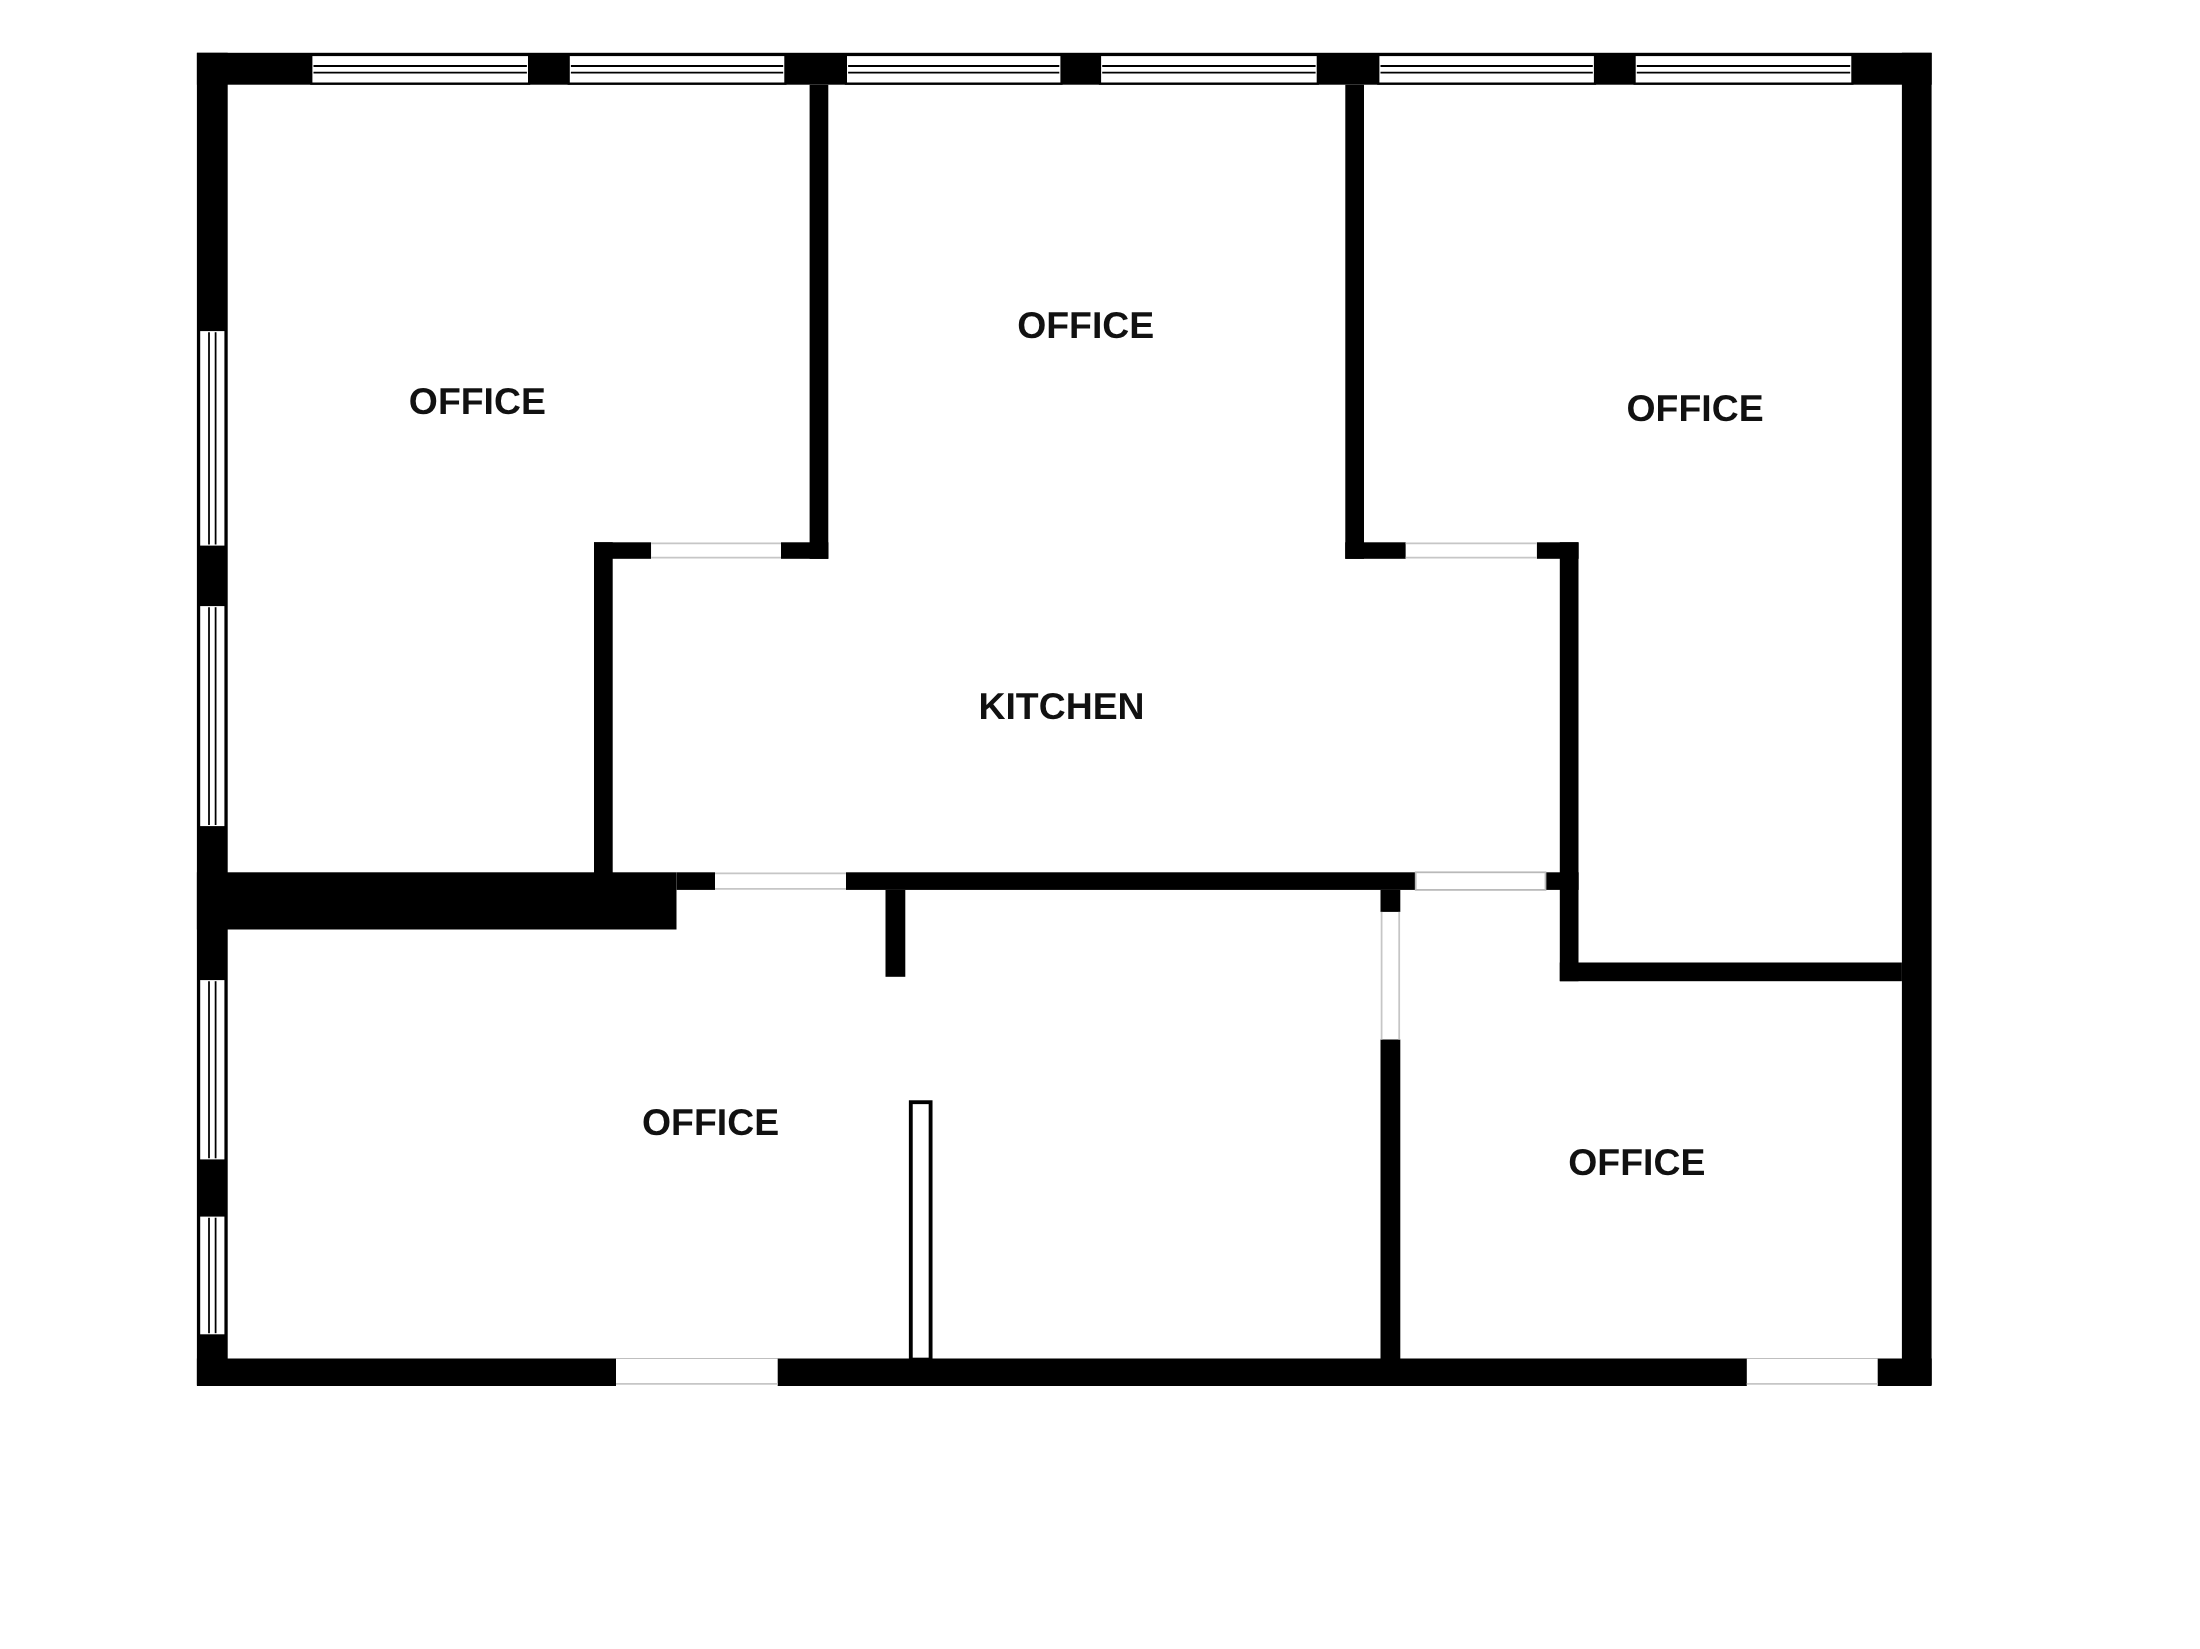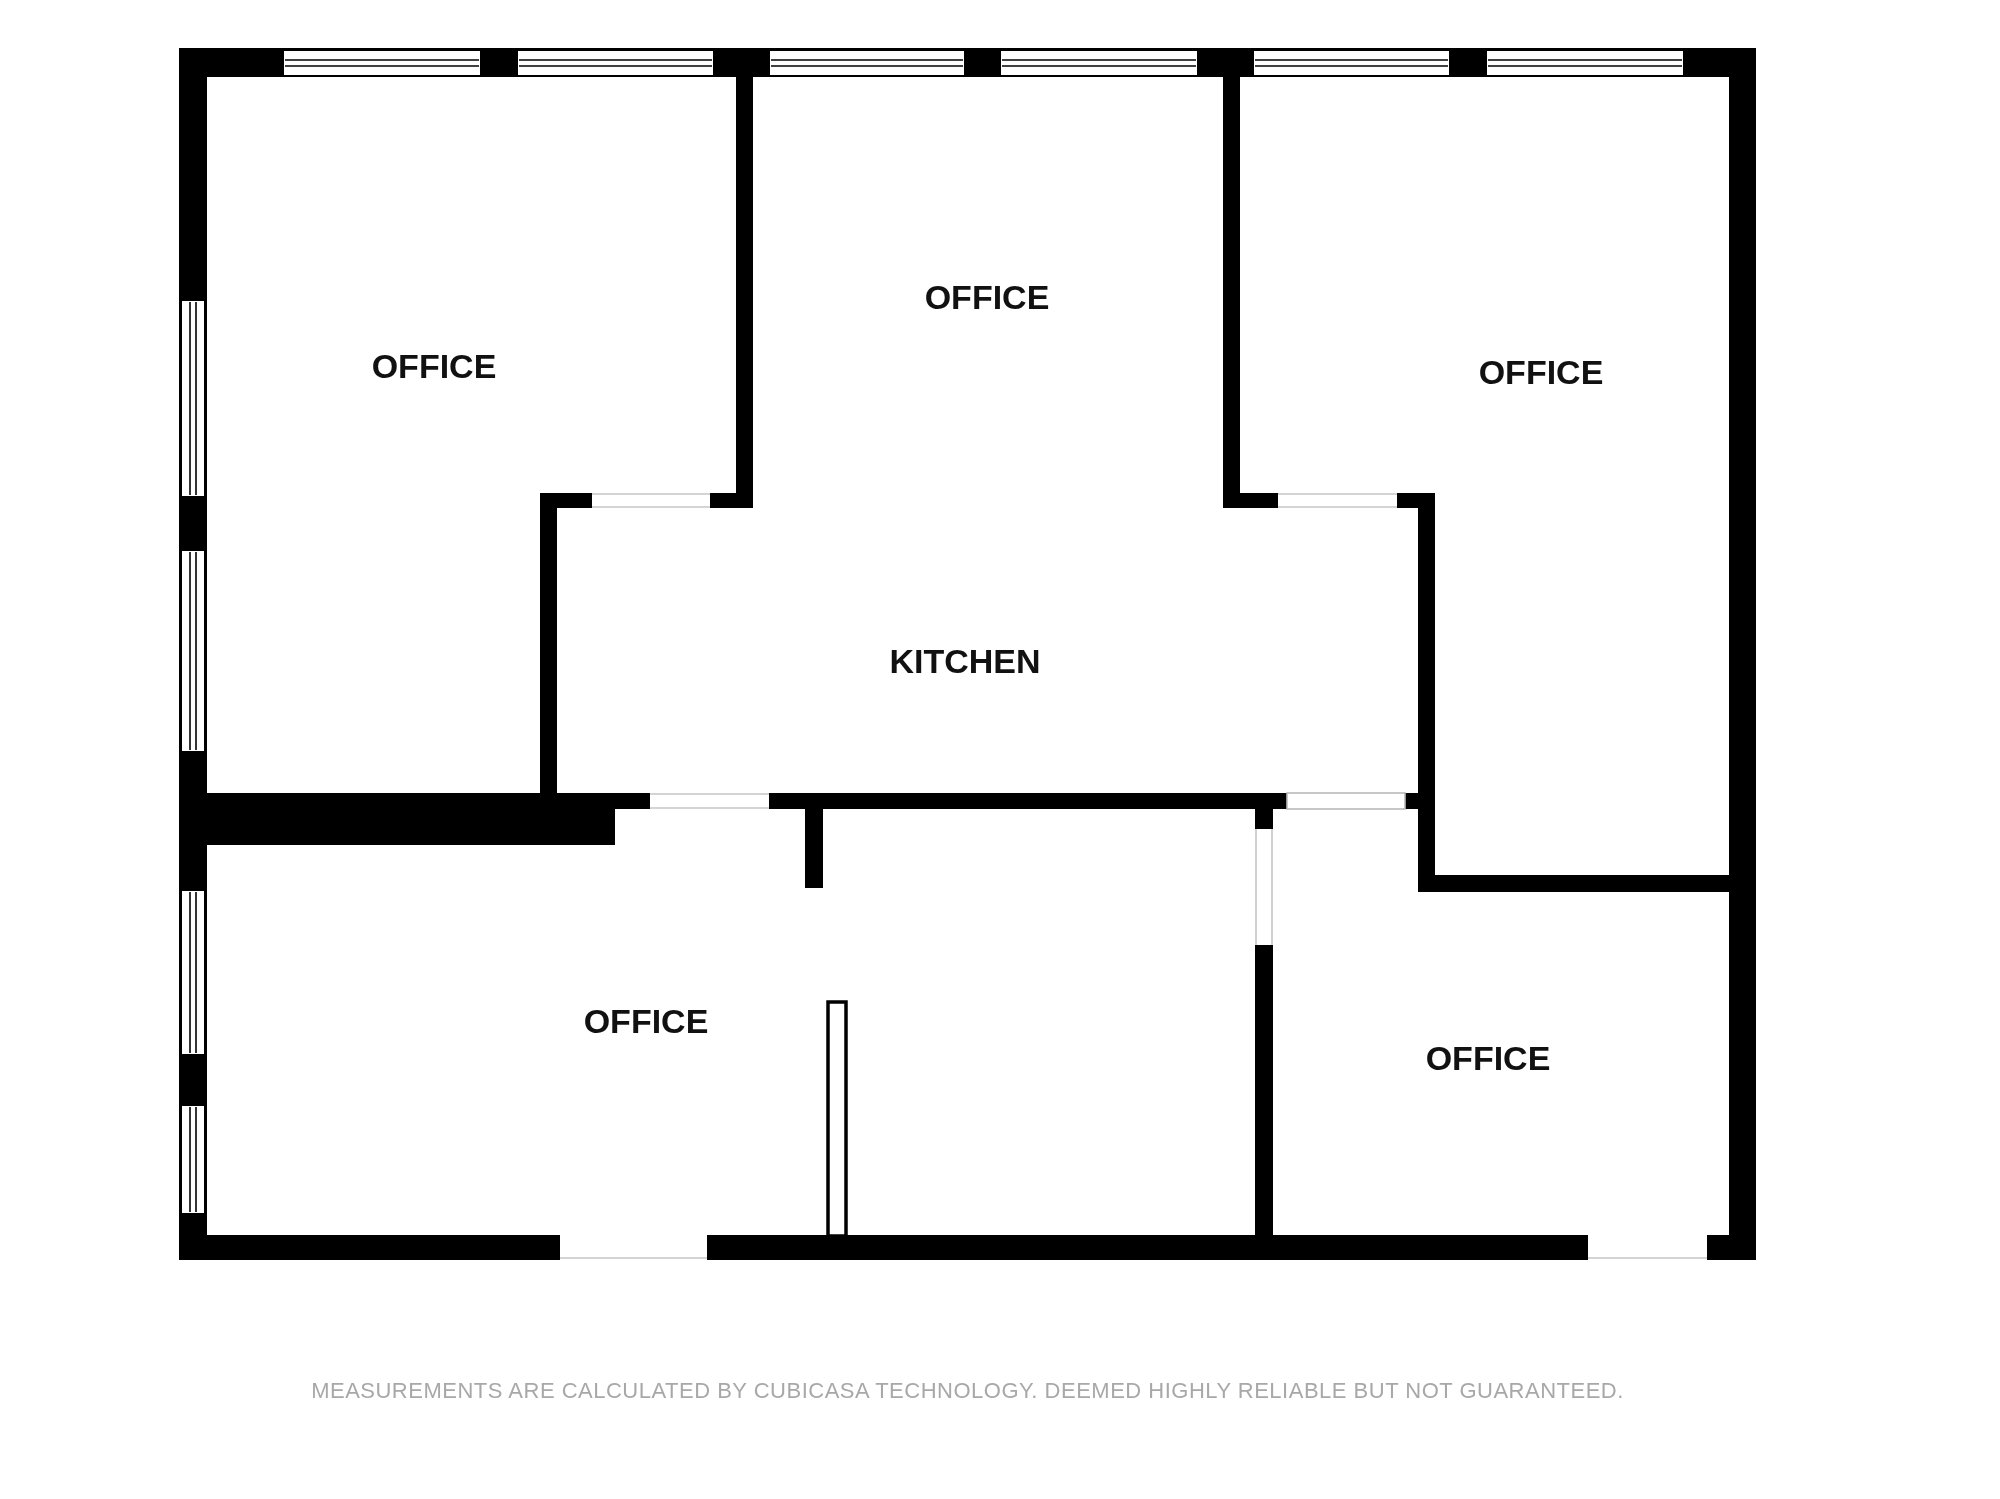--- a/index.html
+++ b/index.html
@@ -170,18 +170,17 @@
         <line class="openline" x1="1588" y1="1258" x2="1707" y2="1258"></line>
       </g>
 
       <rect class="leaf" x="828" y="1002" width="18" height="234"></rect>
     </g>
   </svg>
 
   <div class="room-label" style="left:434px;top:366px">OFFICE</div>
   <div class="room-label" style="left:987px;top:297px">OFFICE</div>
   <div class="room-label" style="left:1541px;top:372px">OFFICE</div>
-  <div class="room-label" style="left:965px;top:661px">KITCHEN</div>
+  <div class="room-label" style="left:965px;top:643px">KITCHEN</div>
   <div class="room-label" style="left:646px;top:1021px">OFFICE</div>
   <div class="room-label" style="left:1488px;top:1058px">OFFICE</div>
 
-  <div class="disclaimer">MEASUREMENTS ARE CALCULATED BY CUBICASA TECHNOLOGY. DEEMED HIGHLY RELIABLE BUT NOT GUARANTEED.</div>
 </div>
 
 </body></html>

